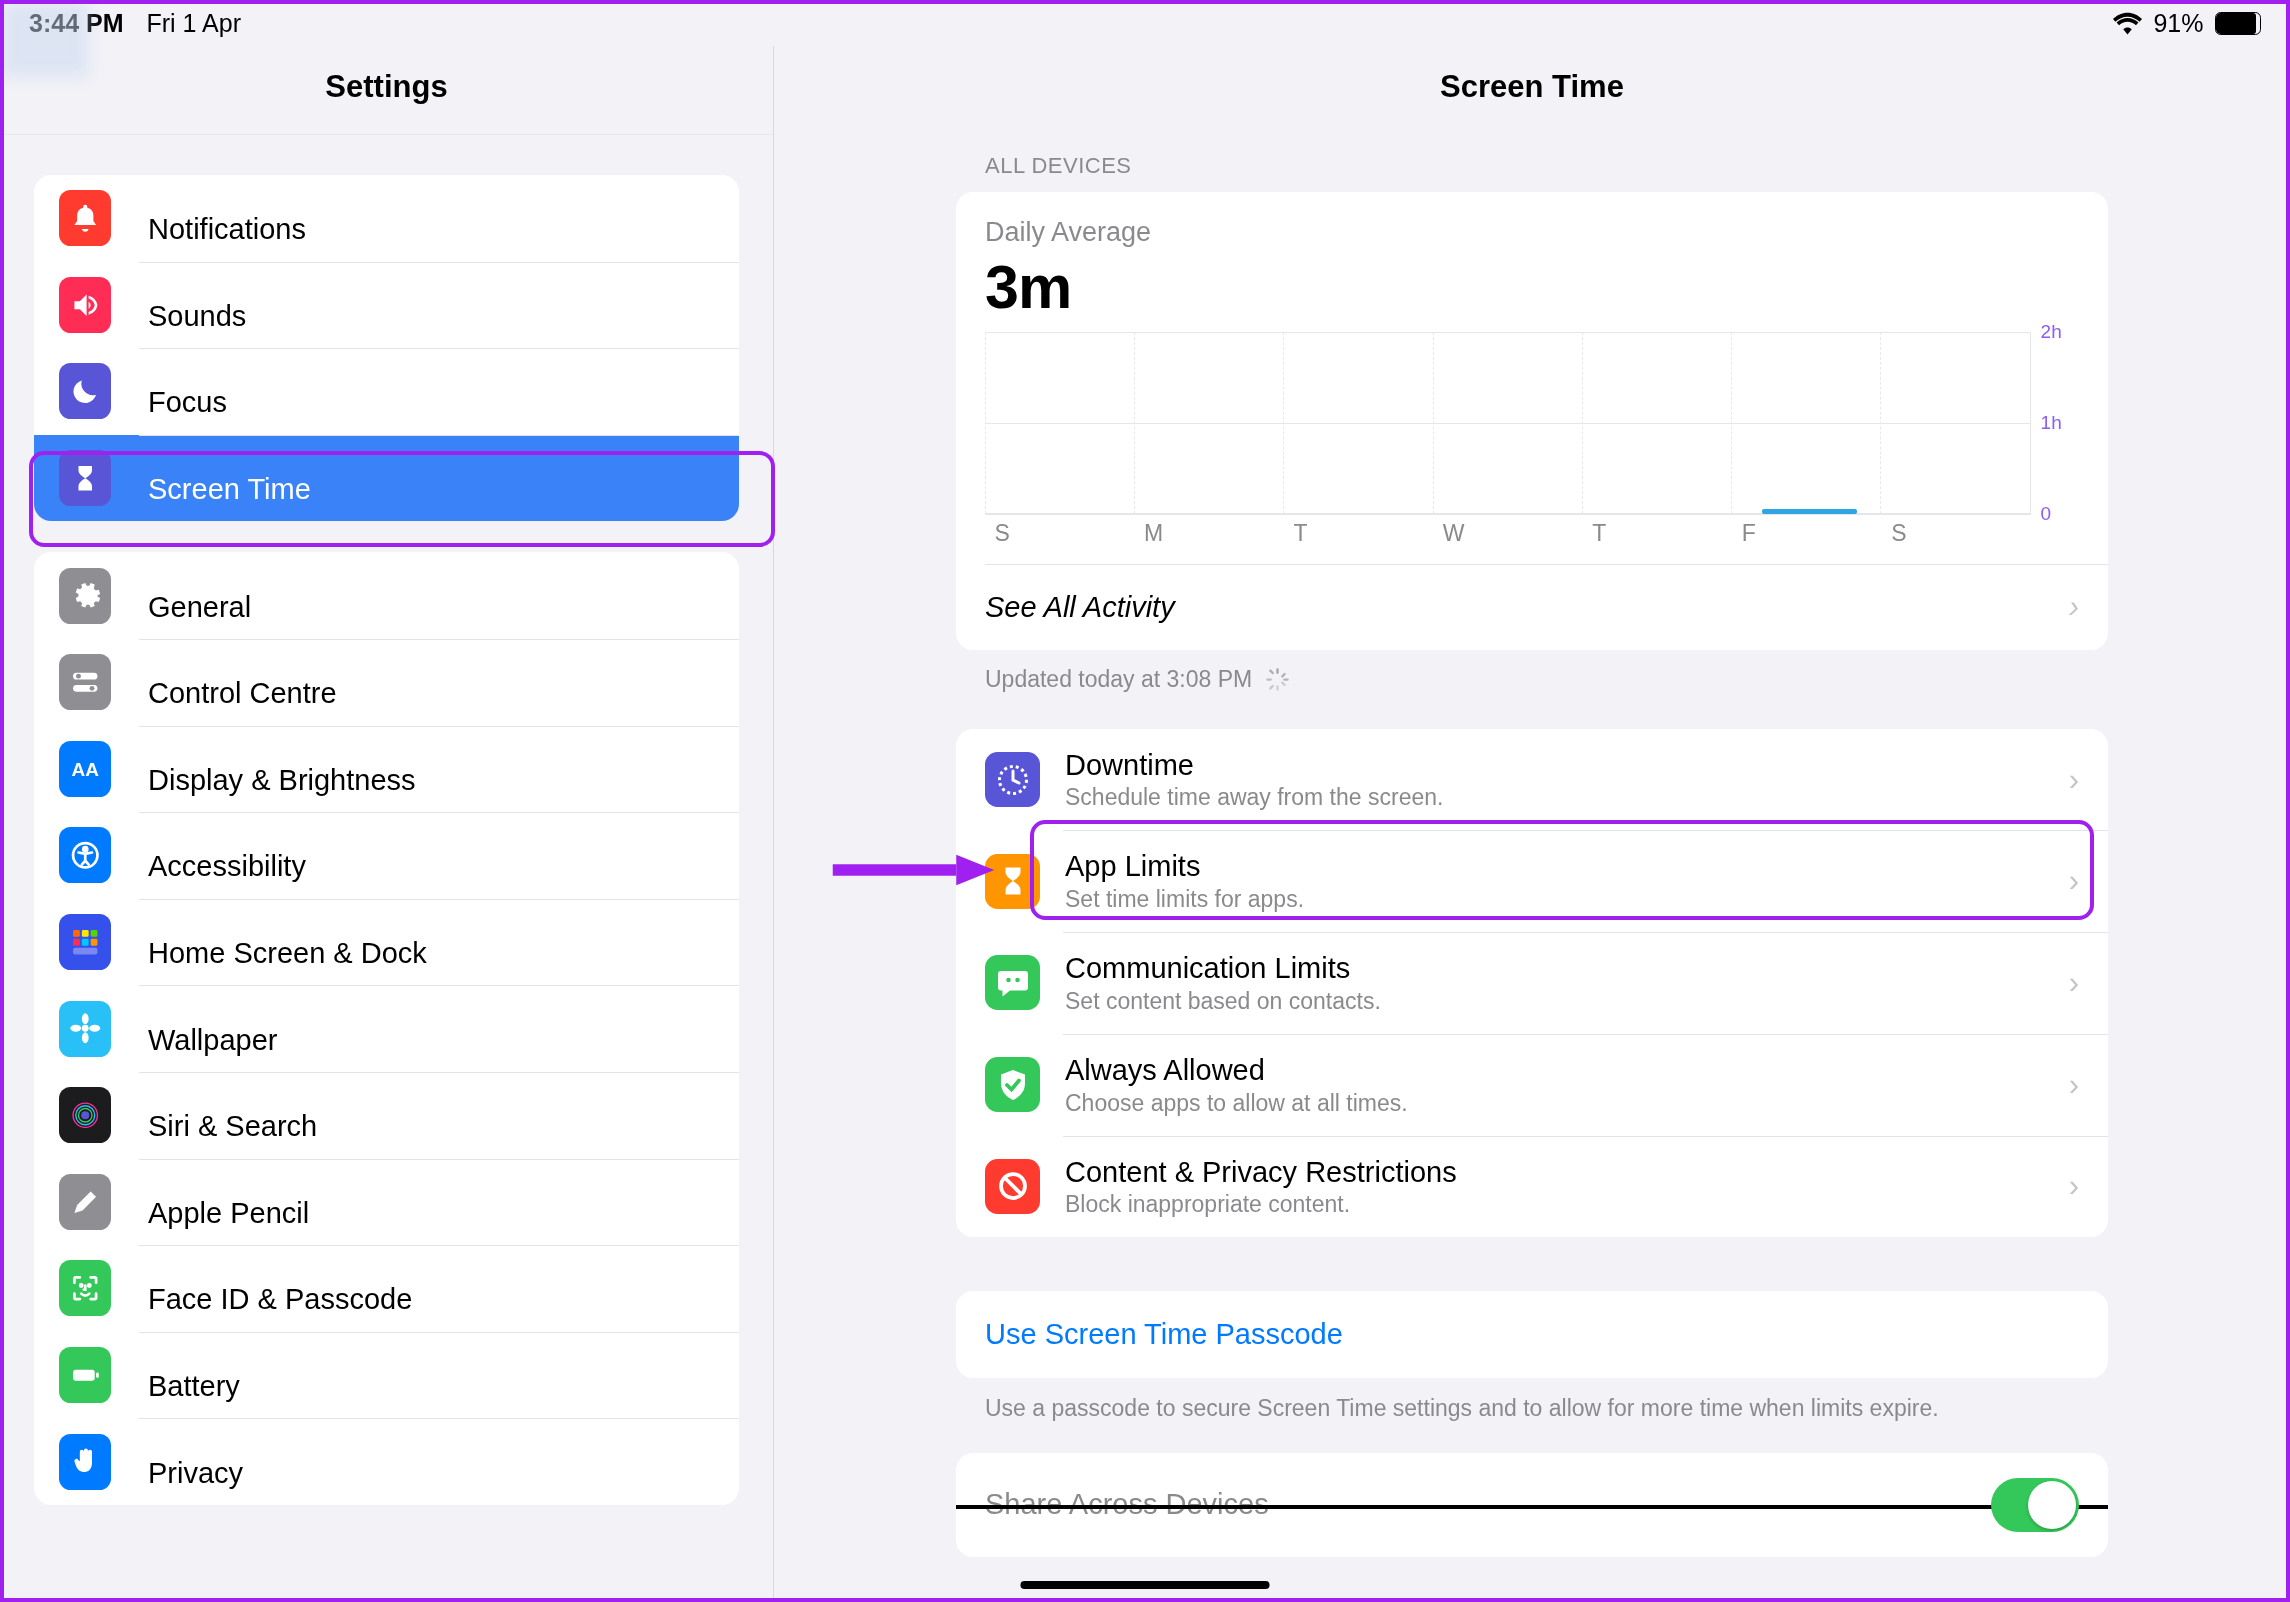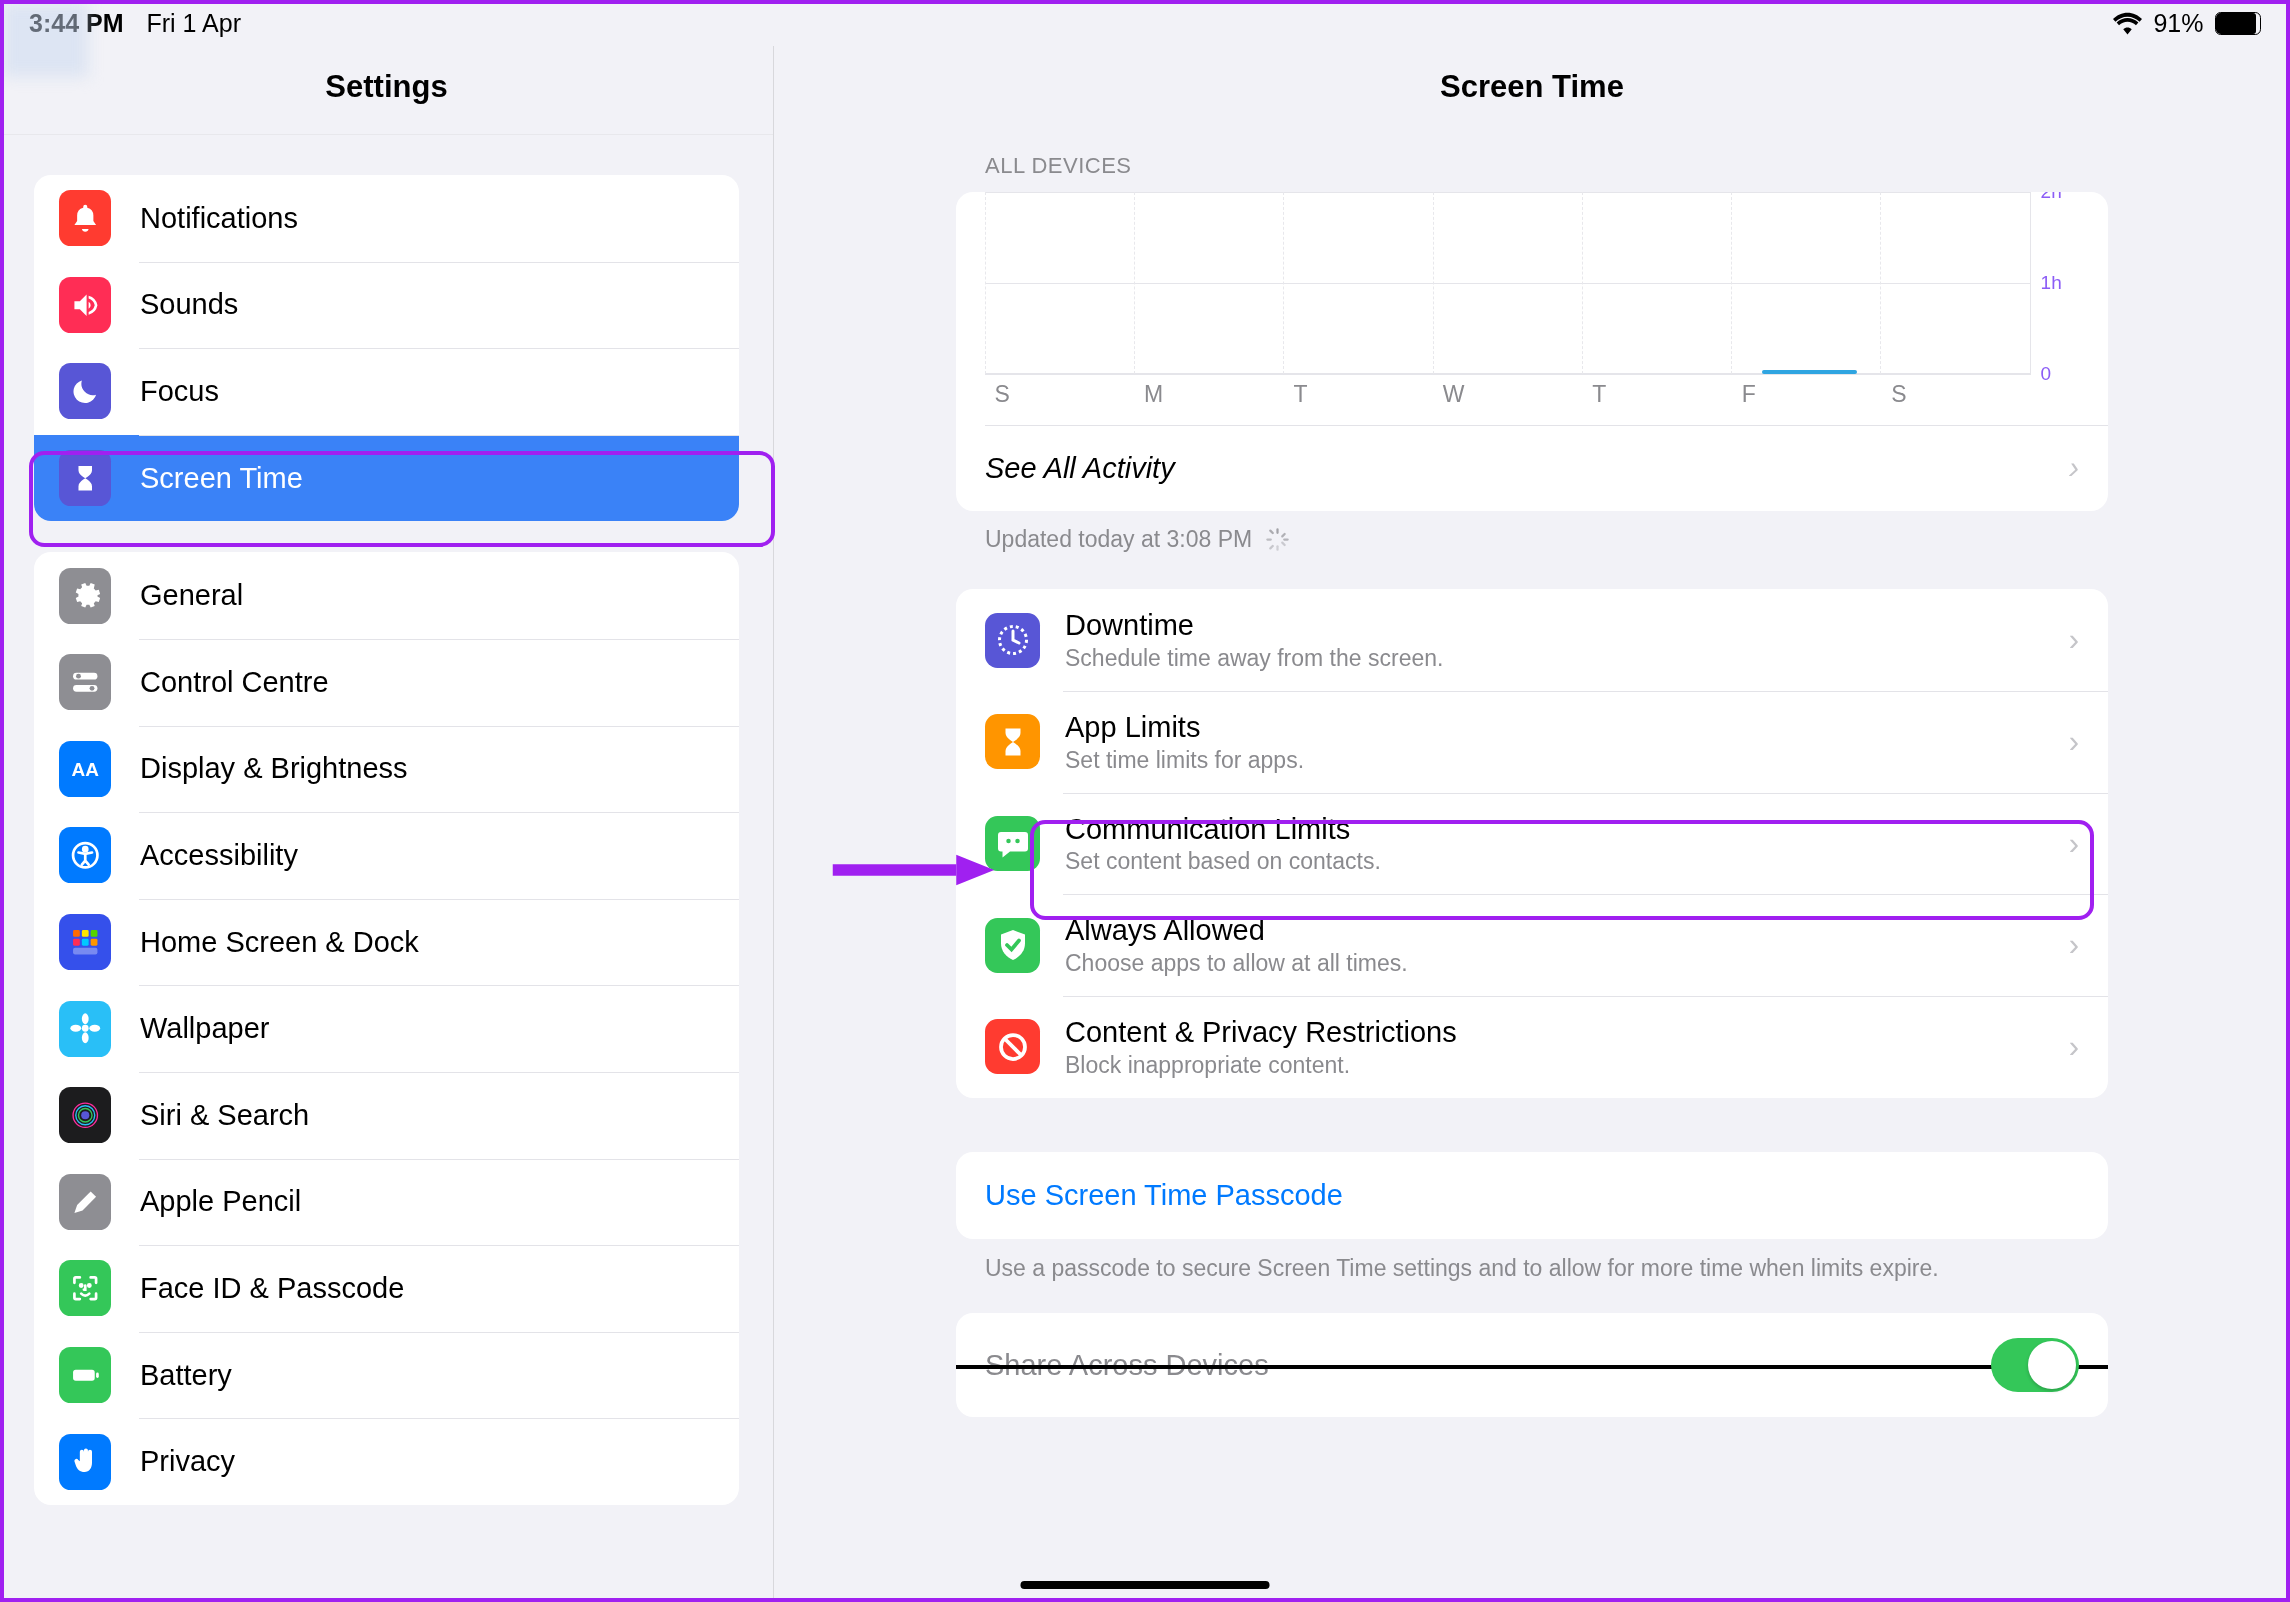--- a/index.html
+++ b/index.html
@@ -16,21 +16,21 @@
 .battery-fill { background:#000; width: 91%; height: 100%; border-radius: 2.9px; }
 
 
 .app { display: flex; height: calc(100% - 46px); }
 .sidebar { width: 774px; border-right: 1px solid #d8d8dc; background: #f2f2f7; display: flex; flex-direction: column; }
 .sidebar-title { text-align: center; font-size: 31px; font-weight: 700; padding: 23px 0 29px; border-bottom: 1px solid #e8e8ec; }
 
 .section { background: #fff; margin: 31px 34px 0; border-radius: 17px; overflow: hidden; }
 .section.first { margin-top: 40px; }
 
-.row { display: flex; align-items: center; padding: 15.3px 25px; min-height: 82px; position: relative; }
+.row { display: flex; align-items: flex-end; padding: 15.3px 25px; min-height: 82px; position: relative; gap: 8px; }
 .row + .row::before { content:""; position:absolute; top:0; left: 105px; right:0; height:1px; background:#e3e3e8; }
 .row .icon-box { width: 52px; height: 56px; border-radius: 11.5px; display: flex; align-items: center; justify-content: center; flex-shrink: 0; margin-right: 29px; }
 .row .label { font-size: 29px; font-weight: 400; color: #000; }
 .row.selected { background: #3a82f7; }
 .row.selected .label { color: #fff; }
 
 
 .purple-box { position: absolute; border: 4.8px solid #a020f0; border-radius: 15.3px; pointer-events: none; z-index: 200; }
 .arrow { position: absolute; width: 163px; height: 38px; z-index: 201; }
 .arrow line { stroke: #a020f0; stroke-width: 12; }
@@ -276,20 +276,24 @@
     </div>
   </div>
 
   <div class="main">
     <div class="main-title">Screen Time</div>
 
     <div class="main-scroll">
       <div class="section-header">ALL DEVICES</div>
 
       <div class="card">
+        <div class="daily-avg-block">
+          <div class="daily-avg-label">Daily Average</div>
+          <div class="daily-avg-value">3m</div>
+        </div>
         <div class="chart-outer">
           <div class="chart-wrap">
             <div class="chart">
               <div class="chart-grid" id="chart-grid">
                 <div class="chart-hline" style="top:0"></div>
                 <div class="chart-hline" style="top:50%"></div>
                 <div class="chart-hline" style="bottom:0"></div>
               <div class="col" style="left: 0%;"></div>
                   <div class="col" style="left: 14.28%;"></div>
                   <div class="col" style="left: 28.56%;"></div>

